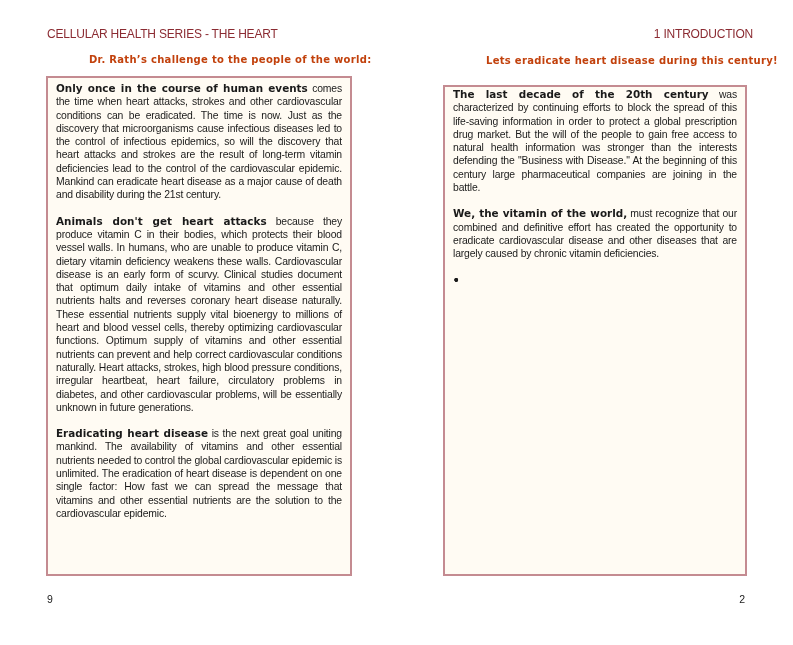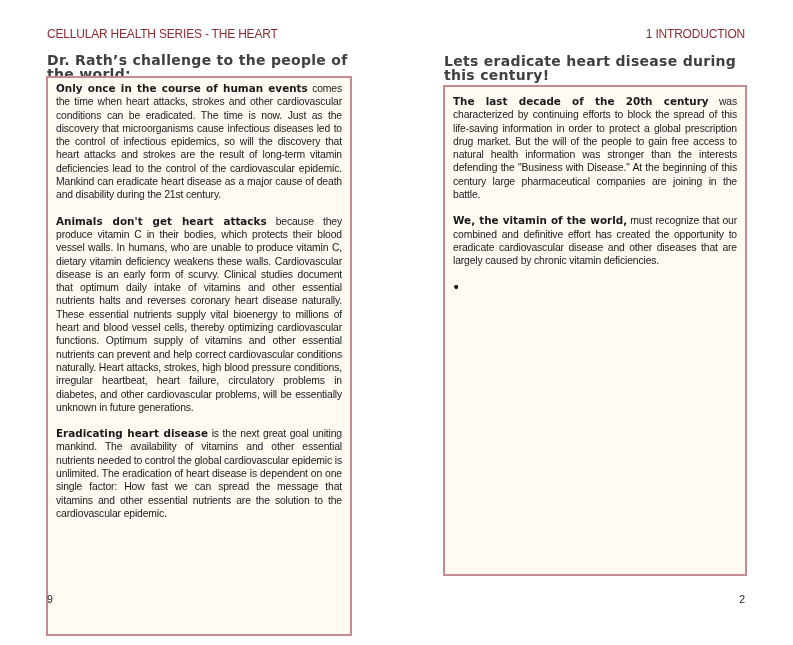--- a/index.html
+++ b/index.html
@@ -1,30 +1,30 @@
 <!DOCTYPE html>
 <html><head>
 <meta charset="utf-8">
 <style>
   html, body { margin: 0; padding: 0; background: #ffffff; }
   body { width: 793px; height: 645px; position: relative; overflow: hidden;
          font-family: "Liberation Sans", sans-serif; color: #1a1a1a; }
   .running-head { position: absolute; top: 27px; font-size: 12px; color: #8b2b32;
                   letter-spacing: -0.2px; }
   .running-head.left { left: 47px; }
-  .running-head.right { right: 48px; text-align: center; }
+  .running-head.right { right: 40px; text-align: center; }
   .section-title { position: absolute; font-family: "DejaVu Sans", sans-serif;
-                   font-weight: bold; font-size: 14px; color: #404040; line-height: 14px;
-                   letter-spacing: 0.3px; }
+                   font-weight: bold; font-size: 10px; color: #c2410c; line-height: 14px;
+                   letter-spacing: 0.3px; margin-left: 42px; }
   .section-title.left { left: 47px; top: 53px; width: 320px; }
   .section-title.right { left: 444px; top: 54px; width: 300px; }
   .box { position: absolute; background: #fffbf3; border: 2px solid #c48b91;
          box-sizing: border-box; padding: 4px 8px 0 8px; }
-  .box.left { left: 46px; top: 76px; width: 306px; height: 560px; }
-  .box.right { left: 443px; top: 85px; width: 304px; height: 491px; padding-top: 8px; }
+  .box.left { left: 46px; top: 76px; width: 306px; height: 500px; }
+  .box.right { left: 443px; top: 85px; width: 304px; height: 491px; padding-top: 1px; }
   .para { font-size: 10.4px; line-height: 13.3px; text-align: justify; margin: 0 0 13px 0;
           letter-spacing: -0.15px; }
   .para .lead { font-family: "DejaVu Sans", sans-serif; font-weight: bold; font-size: 10.4px;
                 letter-spacing: 0; }
   .bullets { list-style: none; padding: 0; margin: 8px 0 0 0; }
   .bullets li { position: relative; padding-left: 16px; margin-bottom: 13px;
                 font-family: "DejaVu Sans", sans-serif; font-weight: bold; font-size: 10.2px;
                 line-height: 13.3px; }
   .bullets li .dot { position: absolute; left: 0; top: 0; }
   .page-num { position: absolute; top: 593px; font-size: 10.5px; color: #222; }

